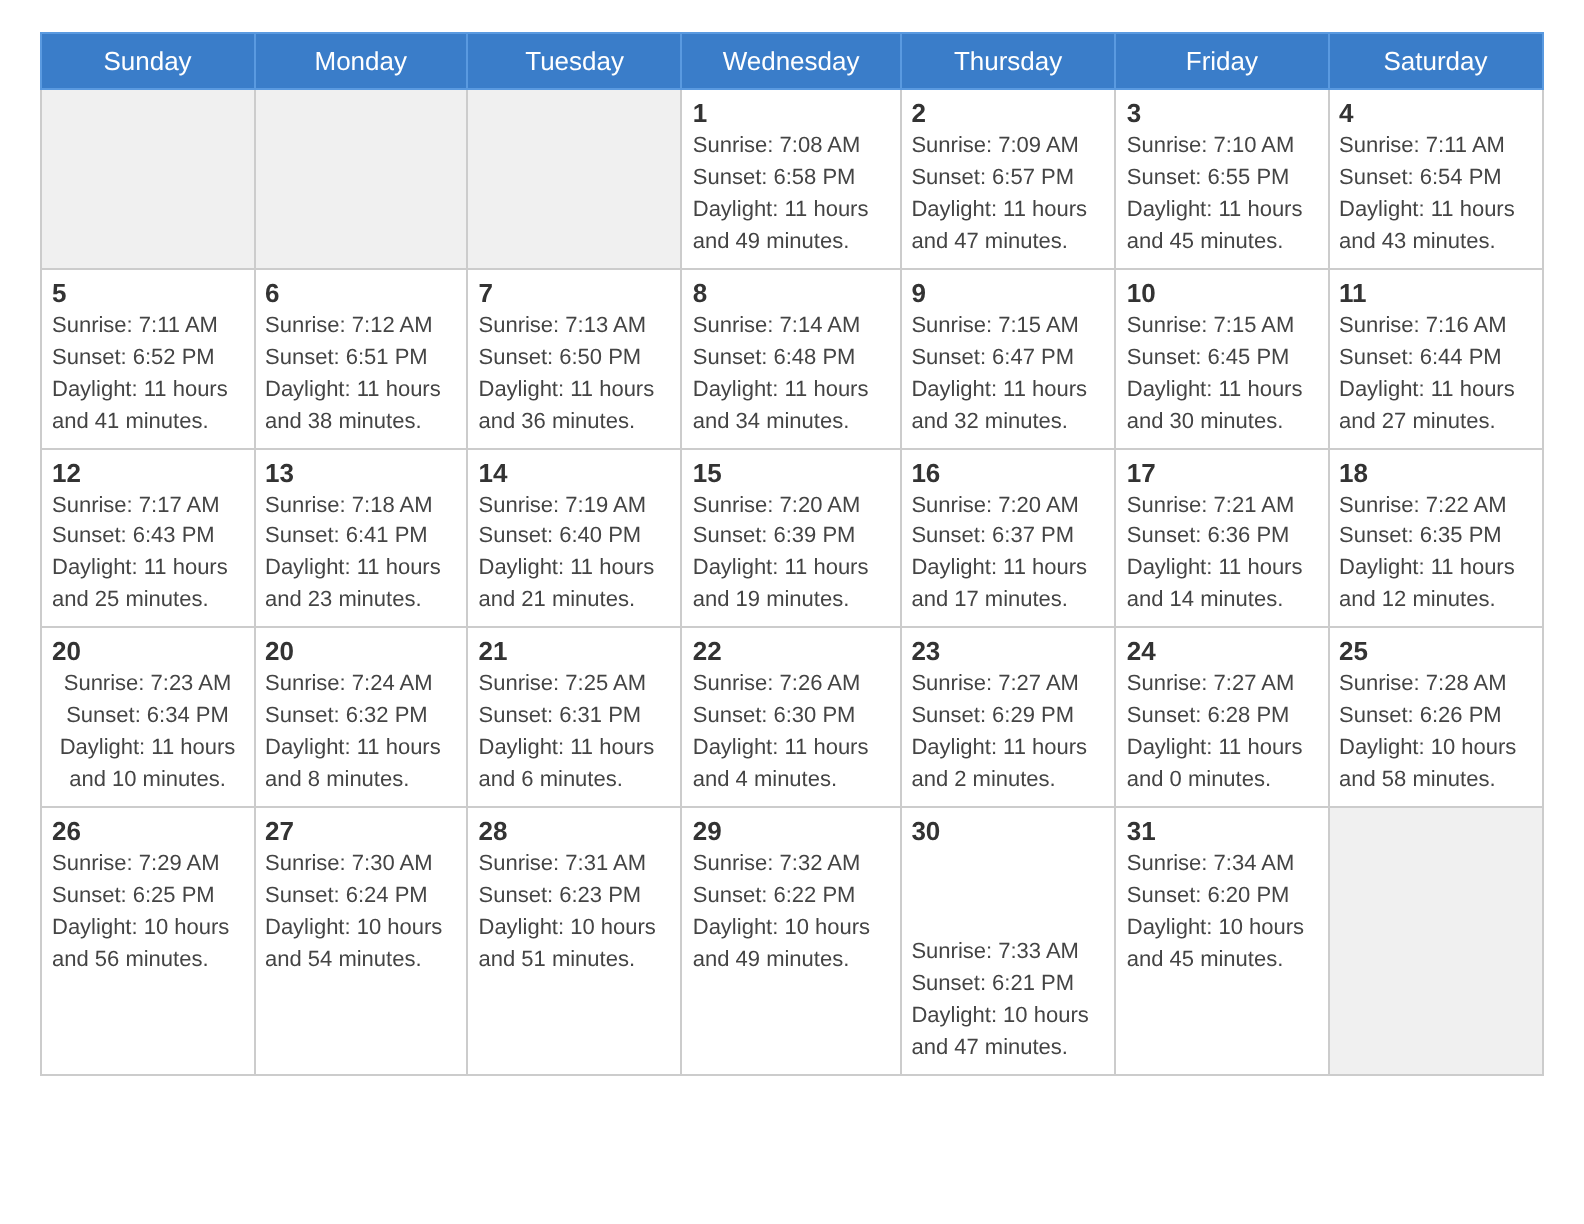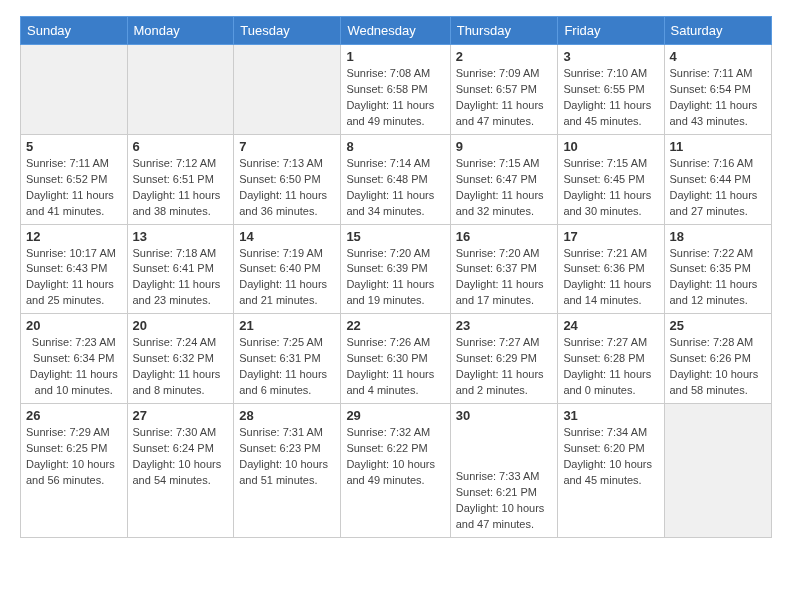--- a/index.html
+++ b/index.html
@@ -53,21 +53,21 @@
       margin-top: 2px;
     }
     .calendar {
       width: 100%;
       border-collapse: collapse;
       font-size: 10.5px;
     }
     .calendar th {
       background-color: #3a7dc9;
       color: #fff;
-      text-align: left;
+      text-align: center;
       padding: 6px 6px;
       font-size: 13px;
       font-weight: normal;
       border: 1px solid #5a9ae0;
     }
     .calendar td {
       border: 1px solid #ccc;
       vertical-align: top;
       padding: 4px 5px;
       height: 86px;
@@ -191,21 +191,21 @@
             <span class="day-number">11</span>
             <div class="day-info" style="white-space: pre-line;">Sunrise: 7:16 AM
 Sunset: 6:44 PM
 Daylight: 11 hours
 and 27 minutes.</div>
           </td>
         </tr>
         <tr class="week-row">
           <td>
             <span class="day-number">12</span>
-            <div class="day-info" style="white-space: pre-line;">Sunrise: 10:17 AM
+            <div class="day-info" style="white-space: pre-line;">Sunrise: 7:17 AM
 Sunset: 6:43 PM
 Daylight: 11 hours
 and 25 minutes.</div>
           </td>
           <td>
             <span class="day-number">13</span>
             <div class="day-info" style="white-space: pre-line;">Sunrise: 7:18 AM
 Sunset: 6:41 PM
 Daylight: 11 hours
 and 23 minutes.</div>

